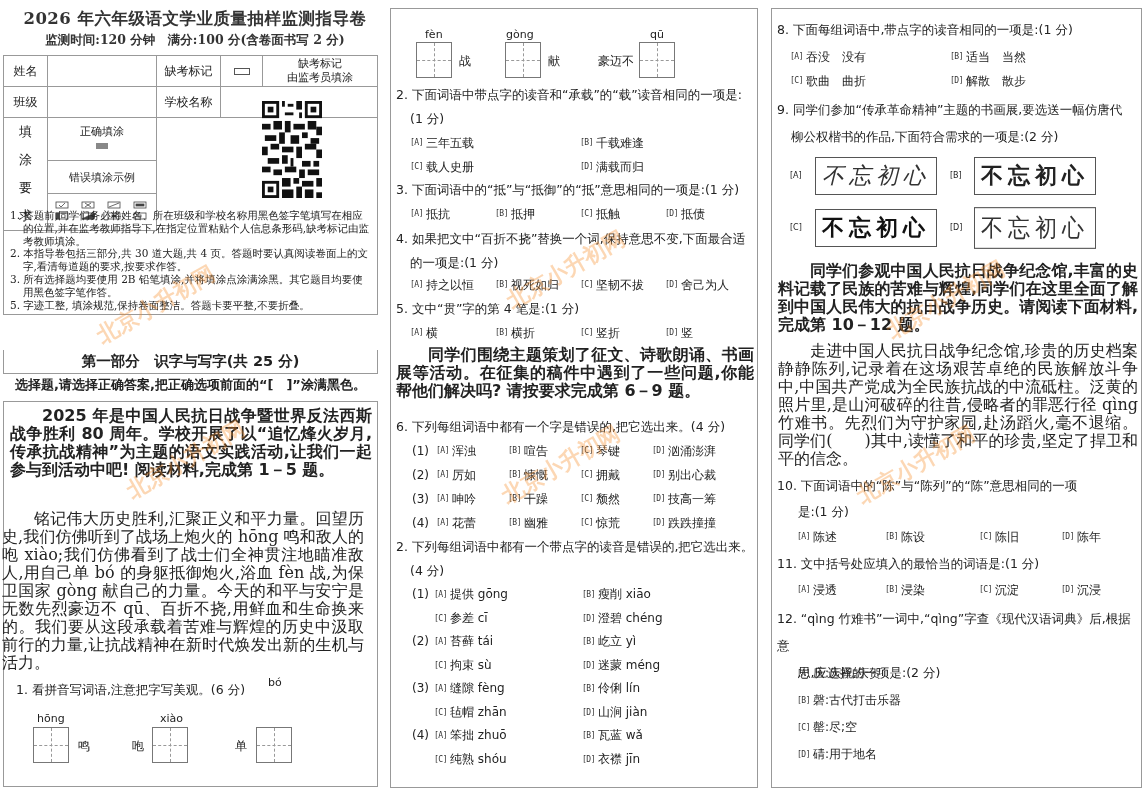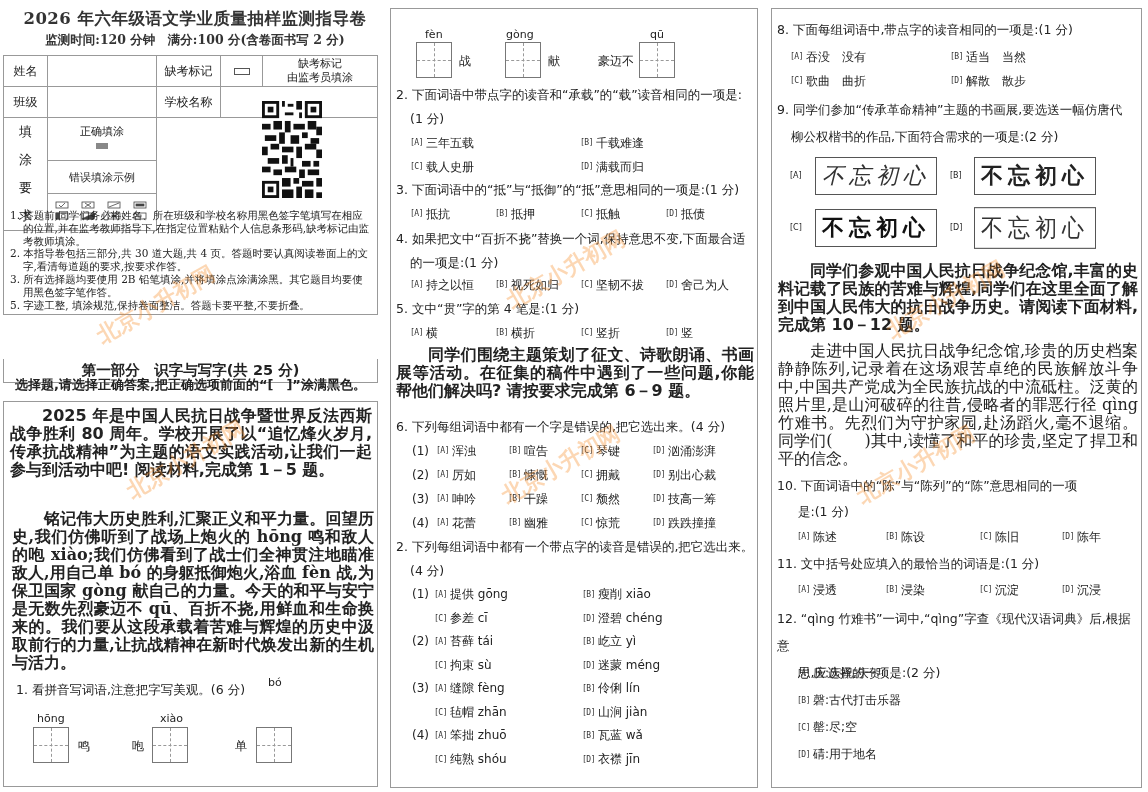--- a/index.html
+++ b/index.html
@@ -13,21 +13,21 @@
   .title { left: 0; width: 390px; top: 8px; text-align: center; font-size: 16.5px; font-weight: bold; letter-spacing: 0.5px; color: #333; }
   .subtitle { left: 0; width: 390px; top: 32px; text-align: center; font-size: 12.5px; font-weight: bold; color: #333; }
 
   table.info { position: absolute; left: 3px; top: 55px; width: 375px; border-collapse: collapse; font-size: 12px; }
   table.info td { border: 1px solid #999; text-align: center; vertical-align: middle; }
   .qr { position: absolute; left: 262px; top: 101px; width: 60px; height: 97px; }
 
   .rules { left: 3px; top: 206px; width: 375px; font-size: 10.5px; line-height: 12.8px; padding: 3px 6px; color: #222; border: 1px solid #999; border-top: none; }
   .rules p { padding-left: 13px; text-indent: -13px; }
 
-  .part-title { left: 3px; top: 350px; width: 375px; text-align: center; font-size: 14.5px; font-weight: bold; border: 1px solid #999; border-top:none; height: 24px; line-height: 22px; margin-top: 9px; }
+  .part-title { left: 3px; top: 350px; width: 375px; text-align: center; font-size: 14.5px; font-weight: bold; border: 1px solid #999; border-top:none; height: 24px; line-height: 22px; }
   .part-instr { left: 3px; top: 374px; width: 375px; text-align: center; font-size: 13px; font-weight: bold; height: 28px; line-height: 22px; border-bottom: 1px solid #999; }
 
   .reading { font-size: 16px; line-height: 18px; text-align: justify; }
   .reading p { text-indent: 2em; }
   .bold { font-weight: bold; }
 
   .q { font-size: 12.5px; line-height: 24px; }
   .opt-row { display: flex; font-size: 12px; line-height: 24px; }
   .opt { display: inline-flex; align-items: center; }
   .opt .lbl { font-family: "DejaVu Sans Mono", monospace; font-size: 8px; margin-right: 3px; color: #333; letter-spacing: -0.5px; }
@@ -166,21 +166,21 @@
 </div>
 
 <div class="abs part-title sans">第一部分　识字与写字(共 25 分)</div>
 <div class="abs part-instr sans">选择题,请选择正确答案,把正确选项前面的“[　]”涂满黑色。</div>
 
 <div class="panel" style="left:3px; top:402px; width:375px; height:385px; border-top:none;"></div>
 
 <div class="abs reading sans bold" style="left:10px; top:407px; width:362px;">
   <p>2025 年是中国人民抗日战争暨世界反法西斯战争胜利 80 周年。学校开展了以“追忆烽火岁月,传承抗战精神”为主题的语文实践活动,让我们一起参与到活动中吧! 阅读材料,完成第 1－5 题。</p>
 </div>
-<div class="abs reading" style="left:12px; top:510px; width:362px;font-weight:bold;">
+<div class="abs reading" style="left:2px; top:510px; width:362px;">
   <p>铭记伟大历史胜利,汇聚正义和平力量。回望历史,我们仿佛听到了战场上炮火的 hōng 鸣和敌人的咆 xiào;我们仿佛看到了战士们全神贯注地瞄准敌人,用自己单 bó 的身躯抵御炮火,浴血 fèn 战,为保卫国家 gòng 献自己的力量。今天的和平与安宁是无数先烈豪迈不 qū、百折不挠,用鲜血和生命换来的。我们要从这段承载着苦难与辉煌的历史中汲取前行的力量,让抗战精神在新时代焕发出新的生机与活力。</p>
 </div>
 
 <div class="abs q sans" style="left:16px; top:678px;">1. 看拼音写词语,注意把字写美观。(6 分)</div>
 
 <span class="py" style="left:37px; top:712px;">hōng</span>
 <div class="tian" style="left:33px; top:727px;"></div>
 <span class="hz" style="left:78px; top:738px;">鸣</span>
 <span class="py" style="left:160px; top:712px;">xiào</span>
 <span class="hz" style="left:132px; top:738px;">咆</span>

